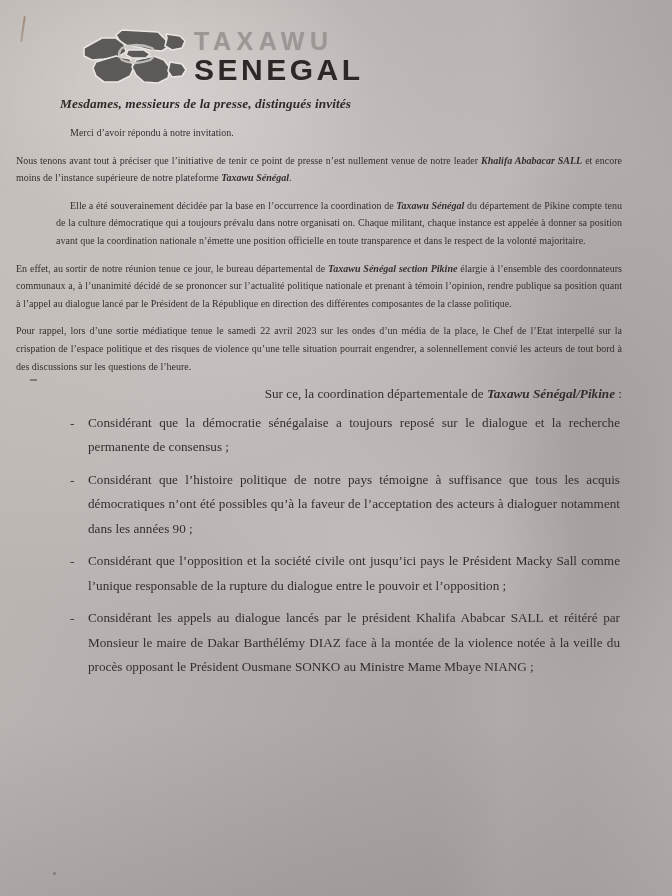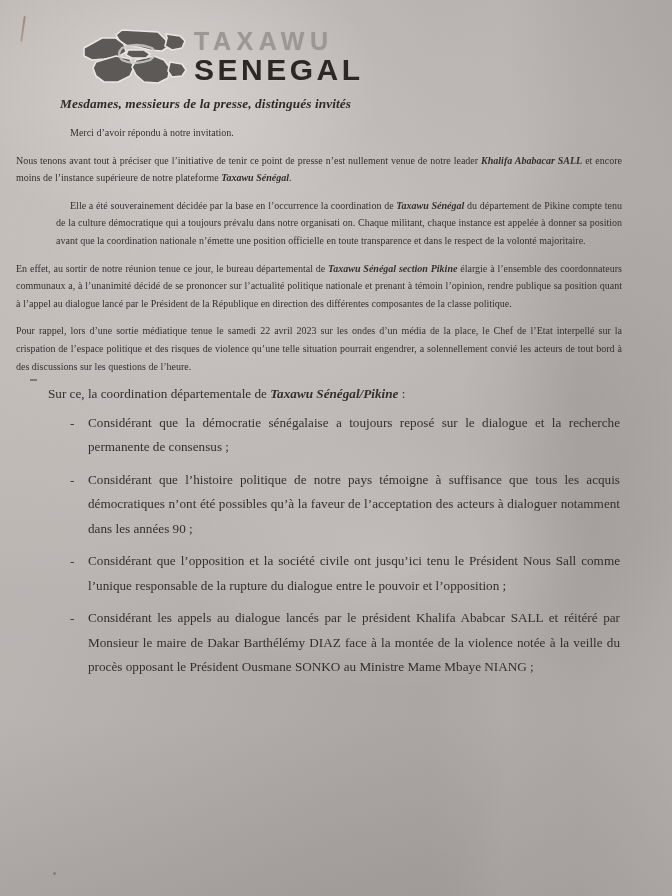--- a/index.html
+++ b/index.html
@@ -154,24 +154,25 @@
   p.para.indented { text-indent: 14px; }
   p.para.noindent { text-indent: 0; padding-left: 16px; }
 
   p.para b, p.para .bi {
     font-weight: bold;
     font-style: italic;
   }
 
   .surce {
     margin: 0 0 8px 0;
-    padding: 0 38px 0 48px;
+    padding: 0 38px 0 68px;
     font-size: 13.2px;
     line-height: 17.6px;
     color: #32302e;
+    text-align: right;
   }
   .surce .bi { font-weight: bold; font-style: italic; }
 
   
   ul.considerants {
     list-style: none;
     margin: 0;
     padding: 0 40px 0 0;
   }
   ul.considerants li {
@@ -260,21 +261,21 @@
       <li class="">
         <span class="dash">-</span>
         <span>Considérant que la démocratie sénégalaise a toujours reposé sur le dialogue et la recherche permanente de consensus ;</span>
       </li>
       <li class="">
         <span class="dash">-</span>
         <span>Considérant que l’histoire politique de notre pays témoigne à suffisance que tous les acquis démocratiques n’ont été possibles qu’à la faveur de l’acceptation des acteurs à dialoguer notamment dans les années 90 ;</span>
       </li>
       <li class="fade-1">
         <span class="dash">-</span>
-        <span>Considérant que l’opposition et la société civile ont jusqu’ici tenu le Président Nous Sall comme l’unique responsable de la rupture du dialogue entre le pouvoir et l’opposition ;</span>
+        <span>Considérant que l’opposition et la société civile ont jusqu’ici pays le Président Macky Sall comme l’unique responsable de la rupture du dialogue entre le pouvoir et l’opposition ;</span>
       </li>
       <li class="fade-2">
         <span class="dash">-</span>
         <span>Considérant les appels au dialogue lancés par le président Khalifa Ababcar SALL et réitéré par Monsieur le maire de Dakar Barthélémy DIAZ face à la montée de la violence notée à la veille du procès opposant le Président Ousmane SONKO au Ministre Mame Mbaye NIANG ;</span>
       </li>
     </ul>
 
   </div>
 </div>
 

